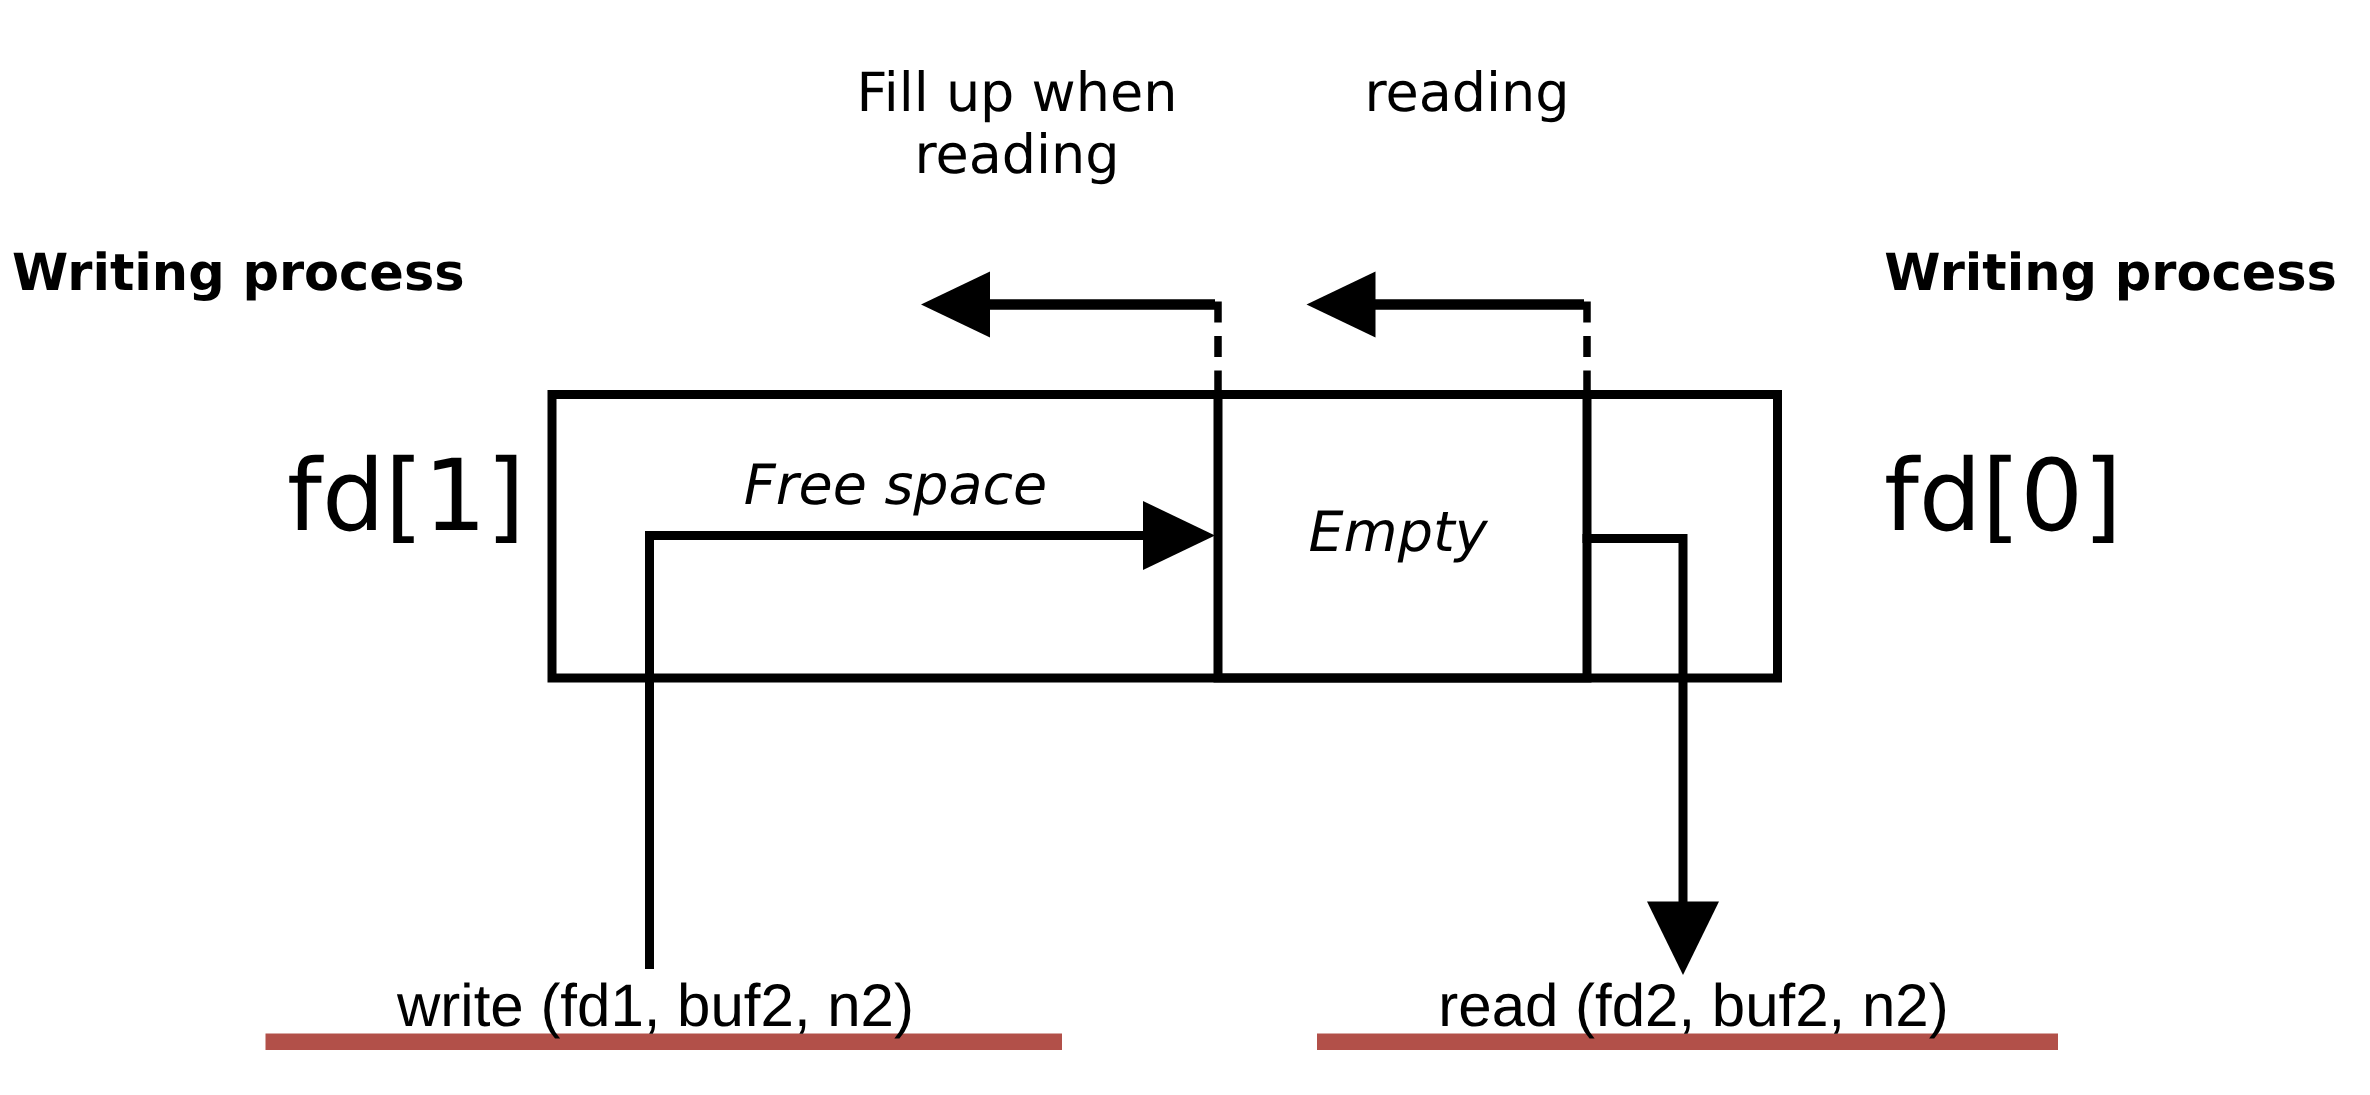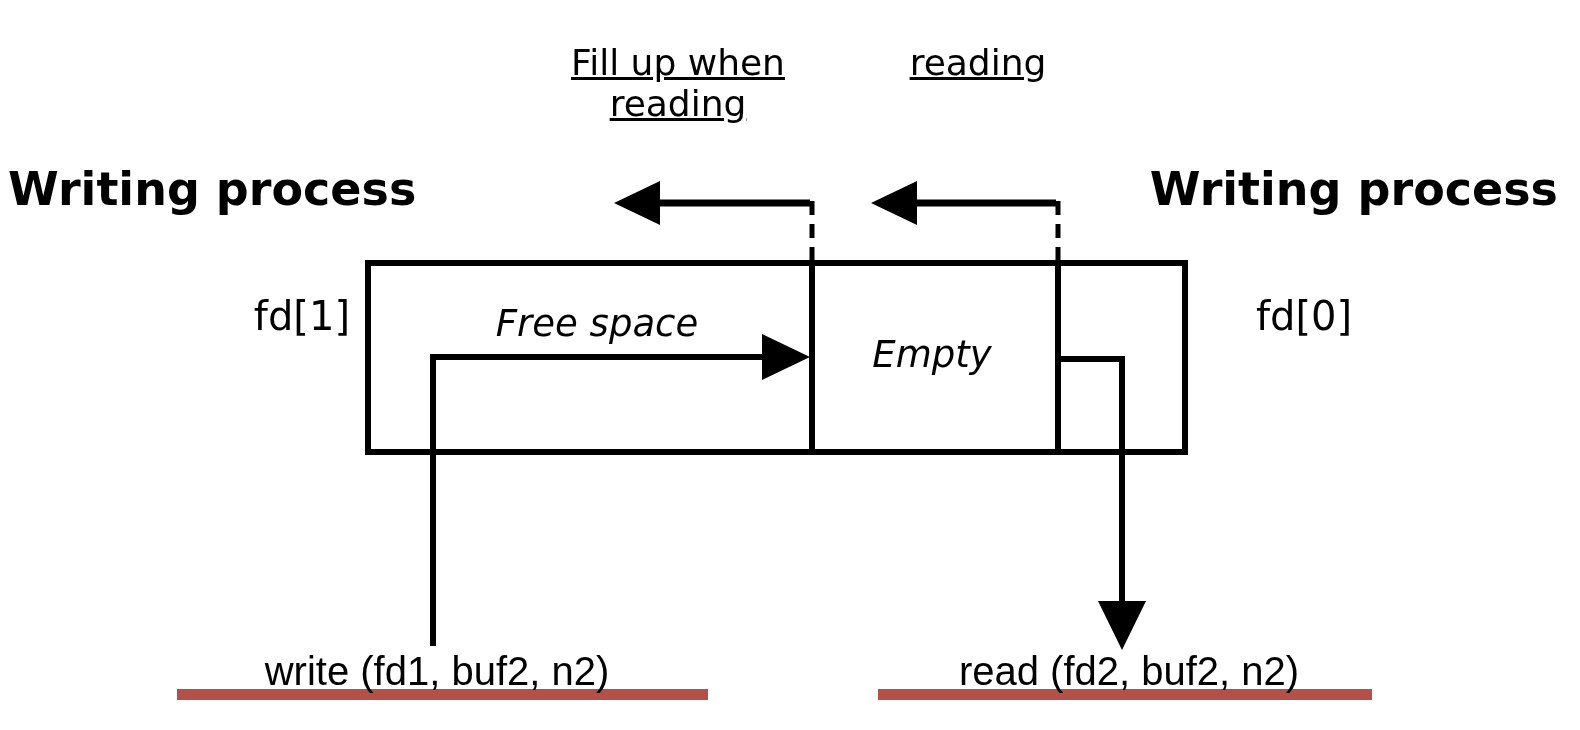--- a/index.html
+++ b/index.html
@@ -9,23 +9,23 @@
     height: 730px;
     background: #ffffff;
     font-family: "DejaVu Sans", sans-serif;
     color: #000;
     overflow: hidden;
   }
   .layer { position: absolute; left: 0; top: 0; }
   .t { position: absolute; white-space: nowrap; color: #000; line-height: 1.15; }
   .cx { transform: translateX(-50%); text-align: center; }
   .rx { transform: translateX(-100%); }
-  .annot { font-size: 36px; text-decoration: underline; }
-  .proc  { font-size: 46px; font-weight: bold; }
-  .fd    { font-size: 40px; }
+  .annot { font-size: 36px; }
+  .proc  { font-size: 34px; font-weight: bold; }
+  .fd    { font-size: 66px; }
   .region { font-style: italic; font-size: 37px; }
   .call  { font-family: Liberation Sans, sans-serif; font-size: 40px; }
   svg .ln { stroke: #000; fill: none; }
   svg .hd { fill: #000; stroke: none; }
 </style>
 </head>
 <body>
 
 <div class="canvas">
 

